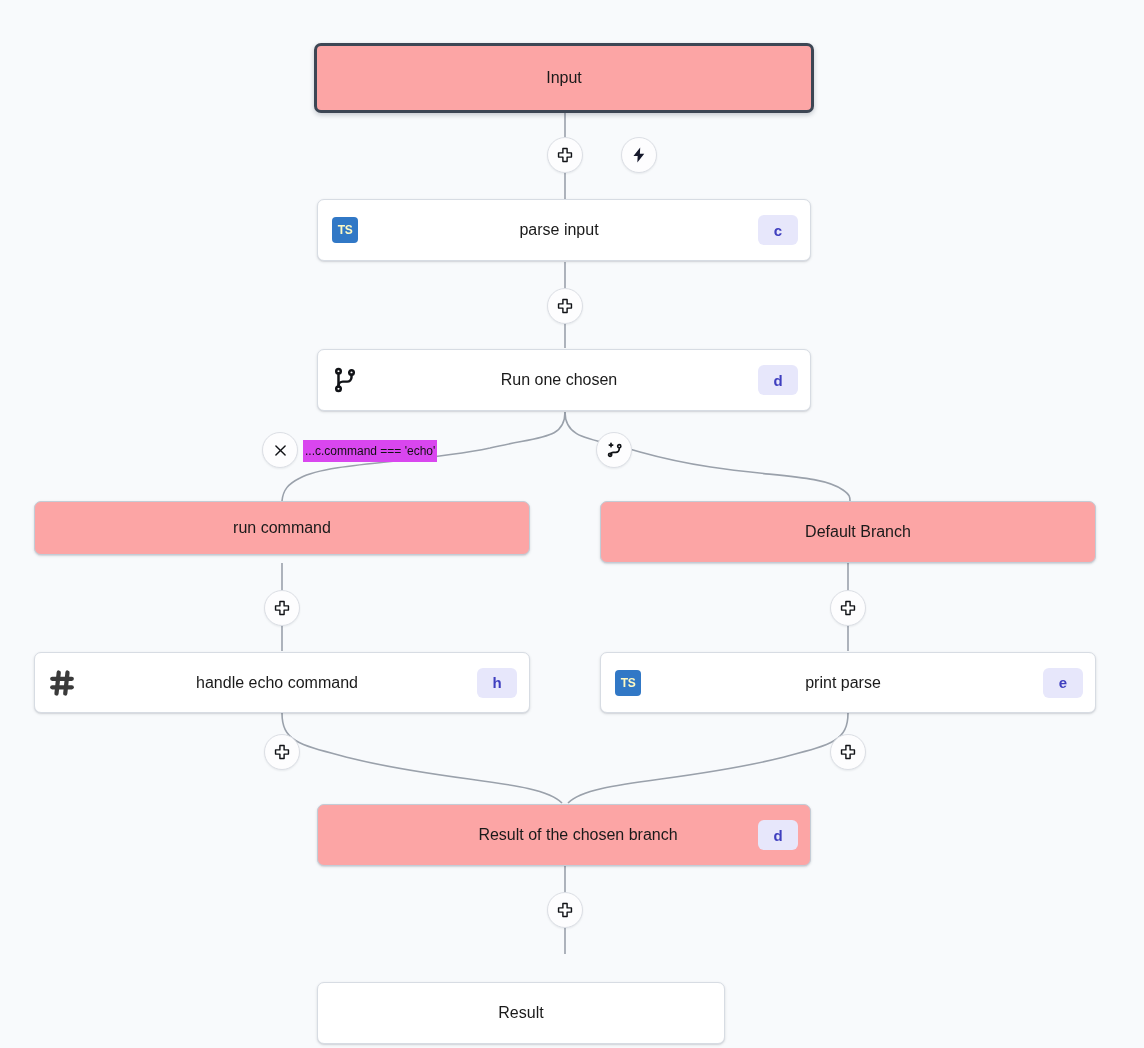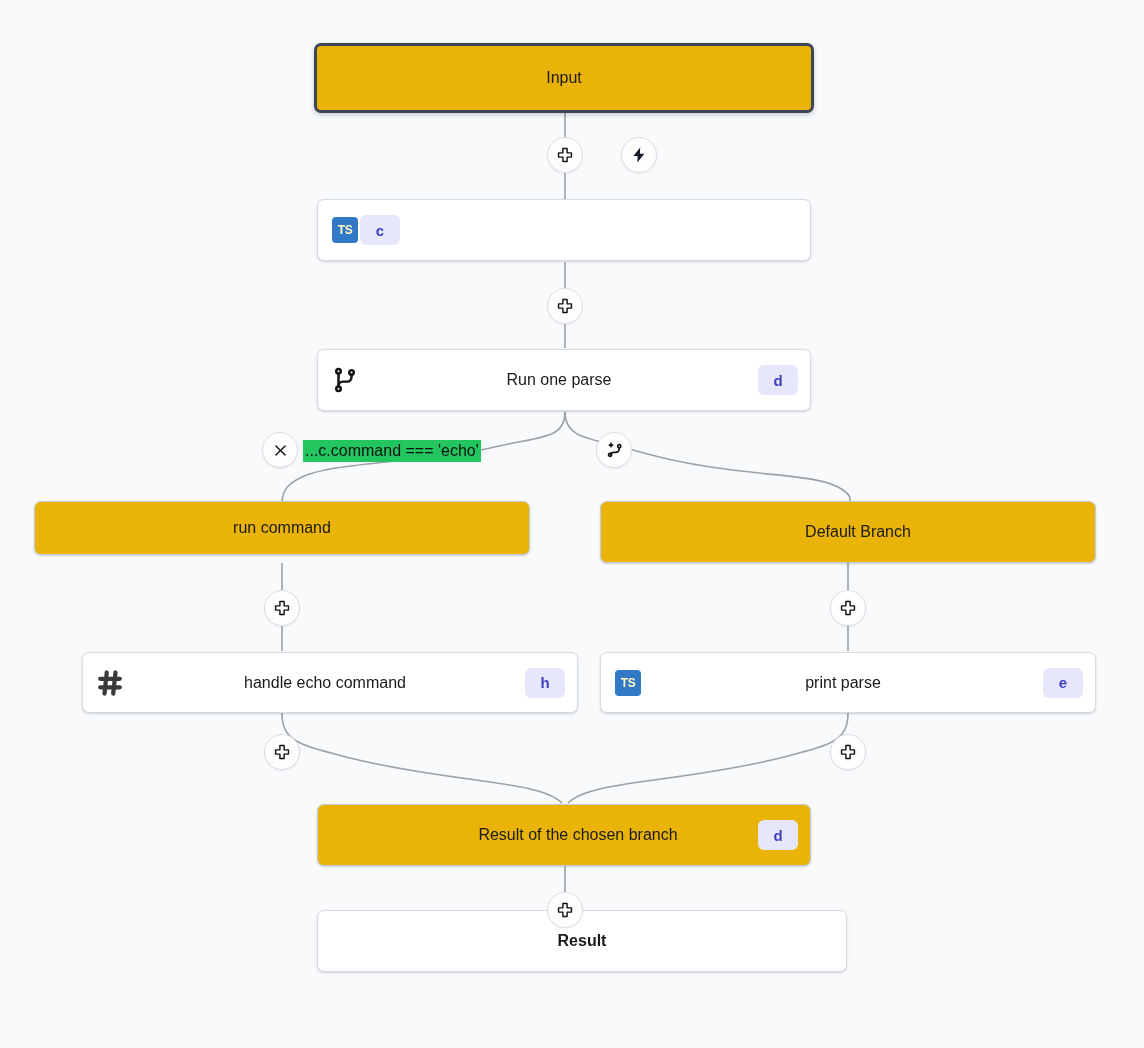--- a/index.html
+++ b/index.html
@@ -40,21 +40,21 @@
   .node .node-label {
     flex: 1;
     text-align: center;
     white-space: nowrap;
     overflow: hidden;
     text-overflow: ellipsis;
   }
 
   
   .node.virtual {
-    background: #eab308;
+    background: #fca5a5;
     border: 1px solid #c3ccd6;
   }
   
   .node.module {
     background: #ffffff;
     border: 1px solid #d7dce3;
   }
   
   .node.selected {
     border: 3px solid #3d4654;
@@ -113,22 +113,22 @@
     display: flex;
     align-items: center;
     justify-content: center;
     box-shadow: 0 1px 2px rgba(15,23,42,0.07);
   }
   .edge-btn svg { display: block; }
 
   
   .cond-label {
     position: absolute;
-    background: #22c55e;
-    font-size: 16px;
+    background: #d946ef;
+    font-size: 12px;
     color: #121212;
     white-space: nowrap;
     padding: 1px 2px;
     line-height: 20px;
   }
 </style>
 </head>
 <body>
 
 <div id="canvas">
@@ -157,46 +157,47 @@
   </svg>
 
   <div class="node virtual selected" style="left:314px; top:43px; width:500px; height:70px;">
     <span class="node-label">Input</span>
   </div>
 
   <div class="node module" style="left:317px; top:199px; width:494px; height:62px;">
     <span class="node-icon">
       <span class="ts-icon">TS</span>
     </span>
+    <span class="node-label">parse input</span>
     <span class="id-badge">c</span>
   </div>
 
   <div class="node module" style="left:317px; top:349px; width:494px; height:62px;">
     <span class="node-icon">
       <svg width="26" height="26" viewBox="0 0 24 24" fill="none" stroke="#111317" stroke-width="2.3" stroke-linecap="round" stroke-linejoin="round">
         <circle cx="6" cy="4" r="2.1"></circle>
         <circle cx="6" cy="20" r="2.1"></circle>
         <circle cx="18" cy="5" r="2.1"></circle>
         <path d="M6 6.1 v11.8"></path>
         <path d="M18 7.1 v2.4 a4 4 0 0 1 -4 4 h-4 a4 4 0 0 0 -4 4"></path>
       </svg>
     </span>
-    <span class="node-label">Run one parse</span>
+    <span class="node-label">Run one chosen</span>
     <span class="id-badge">d</span>
   </div>
 
   <div class="node virtual" style="left:34px; top:501px; width:496px; height:54px;">
     <span class="node-label">run command</span>
   </div>
 
   <div class="node virtual" style="left:600px; top:501px; width:496px; height:62px;padding-left:20px;">
     <span class="node-label">Default Branch</span>
   </div>
 
-  <div class="node module" style="left:34px; top:652px; width:496px; height:61px;margin-left:48px;">
+  <div class="node module" style="left:34px; top:652px; width:496px; height:61px;">
     <span class="node-icon">
       <svg width="30" height="30" viewBox="0 0 24 24" fill="none" stroke="#3a3a3a" stroke-width="3.4" stroke-linecap="round">
         <path d="M4.2 8.6 H19.8"></path>
         <path d="M4.2 15.4 H19.8"></path>
         <path d="M9.4 3.6 L7.6 20.4"></path>
         <path d="M16.4 3.6 L14.6 20.4"></path>
       </svg>
     </span>
     <span class="node-label">handle echo command</span>
     <span class="id-badge">h</span>
@@ -208,21 +209,21 @@
     </span>
     <span class="node-label">print parse</span>
     <span class="id-badge">e</span>
   </div>
 
   <div class="node virtual" style="left:317px; top:804px; width:494px; height:62px;">
     <span class="node-label" style="padding-left:36px;margin-left:44px;">Result of the chosen branch</span>
     <span class="id-badge">d</span>
   </div>
 
-  <div class="node module" style="left:317px; top:910px; width:530px; height:62px;font-weight:bold;">
+  <div class="node module" style="left:317px; top:982px; width:408px; height:62px;">
     <span class="node-label">Result</span>
   </div>
 
   <div class="edge-btn" style="left:547px; top:137px;">
     <svg width="18" height="18" viewBox="0 0 24 24" fill="#ffffff" stroke="#111317" stroke-width="1.9" stroke-linejoin="round">
       <path d="M9.2 3.4 h5.6 v5.8 h5.8 v5.6 h-5.8 v5.8 h-5.6 v-5.8 h-5.8 v-5.6 h5.8 z"></path>
     </svg>
   </div>
 
   <div class="edge-btn" style="left:621px; top:137px;">

